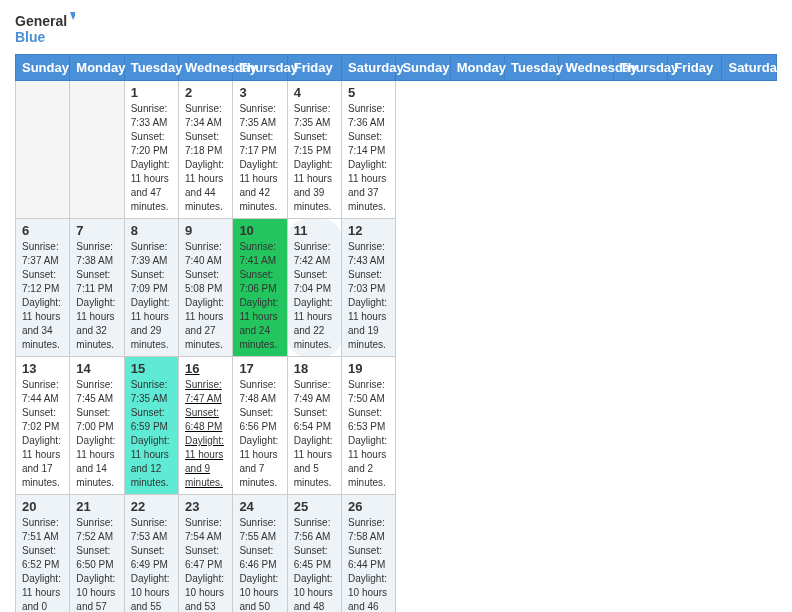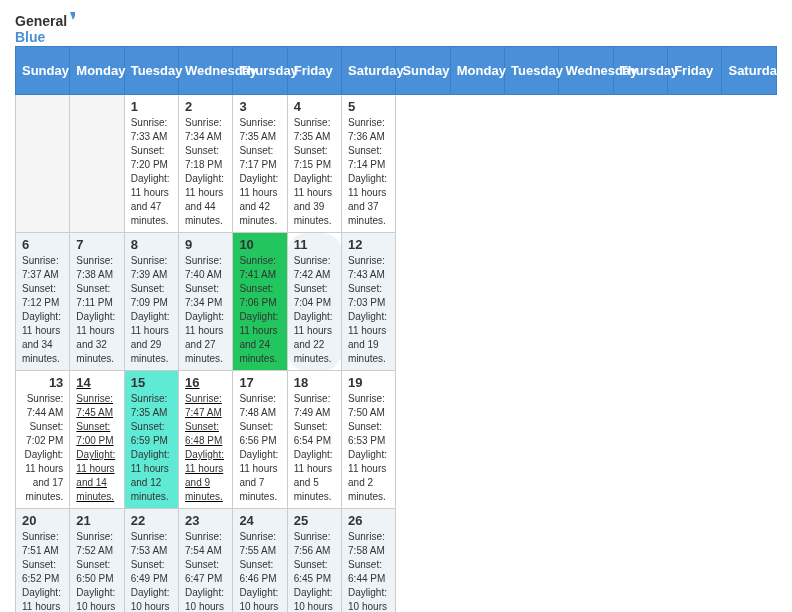--- a/index.html
+++ b/index.html
@@ -7,20 +7,21 @@
       font-family: Arial, sans-serif;
       background: #fff;
       width: 792px;
       min-height: 612px;
       padding: 10px 15px;
     }
     .header {
       display: flex;
       justify-content: space-between;
       align-items: flex-start;
+      margin-bottom: 8px;
     }
     .logo {
       display: flex;
       align-items: center;
       gap: 4px;
     }
     .title-block {
       text-align: right;
     }
     .month-title {
@@ -35,21 +36,21 @@
     table {
       width: 100%;
       border-collapse: collapse;
       table-layout: fixed;
     }
     th {
       background: #4a90d9;
       color: #fff;
       font-size: 13px;
       font-weight: bold;
-      padding: 16px 6px;
+      padding: 5px 6px;
       text-align: left;
       border: 1px solid #3a80c9;
     }
     td {
       border: 1px solid #ccc;
       vertical-align: top;
       padding: 4px 6px;
       height: 85px;
       background: #fff;
     }
@@ -161,21 +162,21 @@
         </td>
         <td style="background: rgb(238, 243, 248);">
           <span class="day-num">8</span>
           <div class="day-info">Sunrise: 7:39 AM
 Sunset: 7:09 PM
 Daylight: 11 hours and 29 minutes.</div>
         </td>
         <td style="background: rgb(238, 243, 248);">
           <span class="day-num">9</span>
           <div class="day-info">Sunrise: 7:40 AM
-Sunset: 7:34 PM
+Sunset: 5:08 PM
 Daylight: 11 hours and 27 minutes.</div>
         </td>
         <td style="background: #22c55e;">
           <span class="day-num">10</span>
           <div class="day-info">Sunrise: 7:41 AM
 Sunset: 7:06 PM
 Daylight: 11 hours and 24 minutes.</div>
         </td>
         <td style="background: rgb(238, 243, 248); border-radius: 20px;">
           <span class="day-num">11</span>
@@ -184,27 +185,27 @@
 Daylight: 11 hours and 22 minutes.</div>
         </td>
         <td style="background: rgb(238, 243, 248); margin-left: 36px;">
           <span class="day-num">12</span>
           <div class="day-info">Sunrise: 7:43 AM
 Sunset: 7:03 PM
 Daylight: 11 hours and 19 minutes.</div>
         </td>
       </tr>
       <tr>
-        <td style="background: rgb(255, 255, 255); text-align: right;">
+        <td style="background: rgb(255, 255, 255);">
           <span class="day-num">13</span>
           <div class="day-info">Sunrise: 7:44 AM
 Sunset: 7:02 PM
 Daylight: 11 hours and 17 minutes.</div>
         </td>
-        <td style="background: rgb(255, 255, 255); text-decoration: underline;">
+        <td style="background: rgb(255, 255, 255);">
           <span class="day-num">14</span>
           <div class="day-info">Sunrise: 7:45 AM
 Sunset: 7:00 PM
 Daylight: 11 hours and 14 minutes.</div>
         </td>
         <td style="background: #5eead4;">
           <span class="day-num">15</span>
           <div class="day-info">Sunrise: 7:35 AM
 Sunset: 6:59 PM
 Daylight: 11 hours and 12 minutes.</div>

